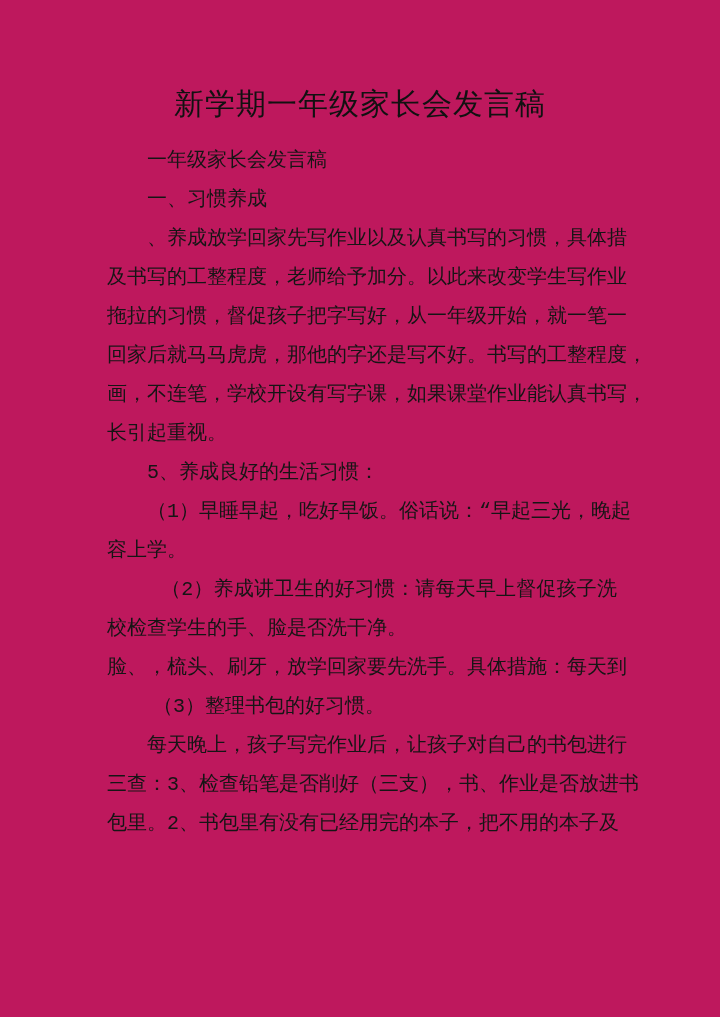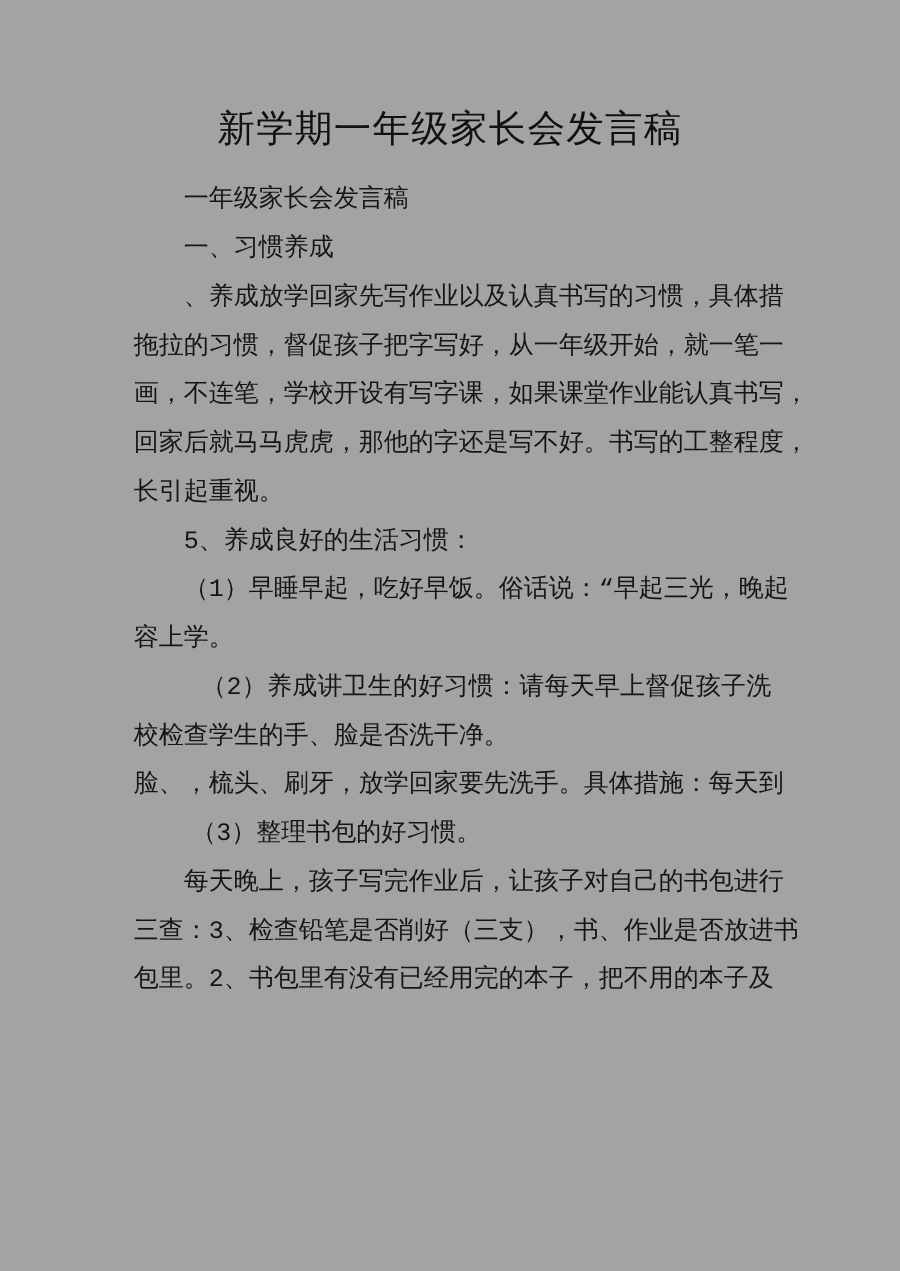--- a/index.html
+++ b/index.html
@@ -13,21 +13,21 @@
       position: relative;
       overflow: hidden;
       font-family: "DejaVu Sans", "Liberation Sans", sans-serif;
       color: #111111;
     }
     .page {
       position: absolute;
       left: 0; top: 0;
       width: 720px;
       height: 1017px;
-      background: #a3a3a3;
+      background: #be185d;
     }
     .title {
       position: absolute;
       top: 84px;
       left: 0;
       width: 720px;
       text-align: center;
       font-family: "DejaVu Serif", "Liberation Serif", serif;
       font-size: 30px;
       letter-spacing: 1px;
@@ -57,23 +57,24 @@
   </style>
 </head>
 <body>
 
 <div class="page">
   <div class="title">新学期一年级家长会发言稿</div>
   <div class="body">
     <div class="line ind1 last">一年级家长会发言稿</div>
     <div class="line ind1 last">一、习惯养成</div>
     <div class="line ind1">、养成放学回家先写作业以及认真书写的习惯，具体措</div>
+    <div class="line">及书写的工整程度，老师给予加分。以此来改变学生写作业</div>
     <div class="line">拖拉的习惯，督促孩子把字写好，从一年级开始，就一笔一</div>
+    <div class="line">回家后就马马虎虎，那他的字还是写不好。书写的工整程度，</div>
     <div class="line">画，不连笔，学校开设有写字课，如果课堂作业能认真书写，</div>
-    <div class="line">回家后就马马虎虎，那他的字还是写不好。书写的工整程度，</div>
     <div class="line last">长引起重视。</div>
     <div class="line ind1 last">5、养成良好的生活习惯：</div>
     <div class="line ind1">（1）早睡早起，吃好早饭。俗话说：“早起三光，晚起</div>
     <div class="line last">容上学。</div>
     <div class="line ind2">（2）养成讲卫生的好习惯：请每天早上督促孩子洗</div>
     <div class="line last">校检查学生的手、脸是否洗干净。</div>
     <div class="line">脸、，梳头、刷牙，放学回家要先洗手。具体措施：每天到</div>
     <div class="line ind15 last">（3）整理书包的好习惯。</div>
     <div class="line ind1">每天晚上，孩子写完作业后，让孩子对自己的书包进行</div>
     <div class="line">三查：3、检查铅笔是否削好（三支），书、作业是否放进书</div>

